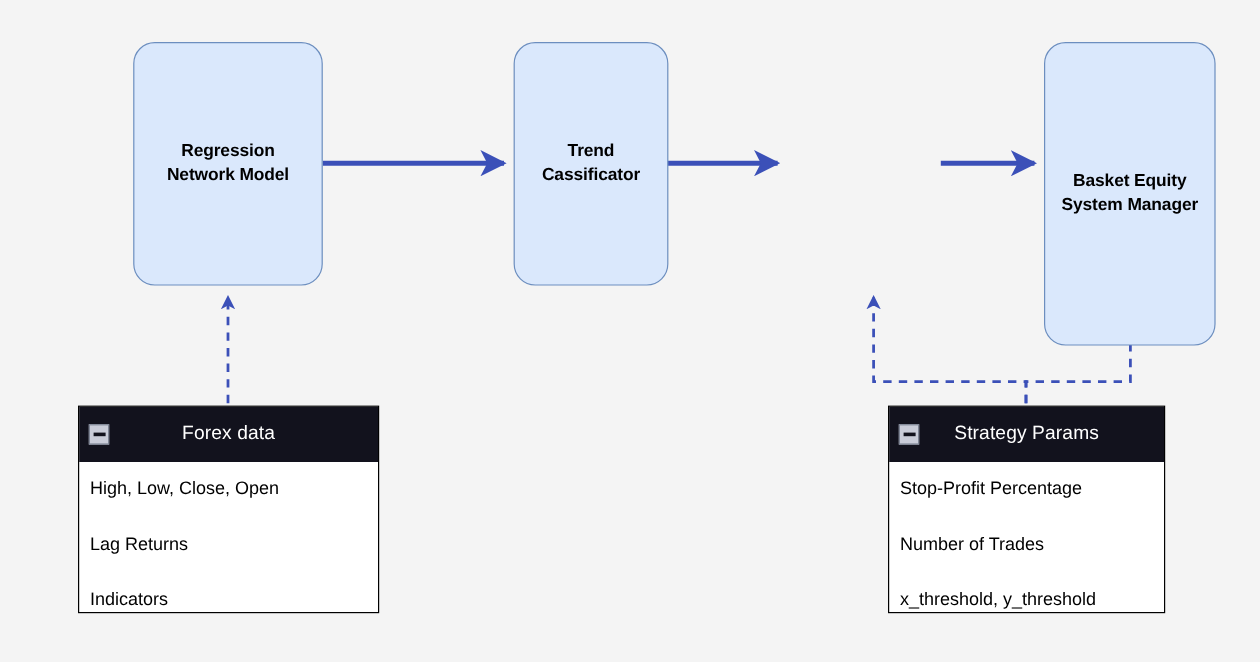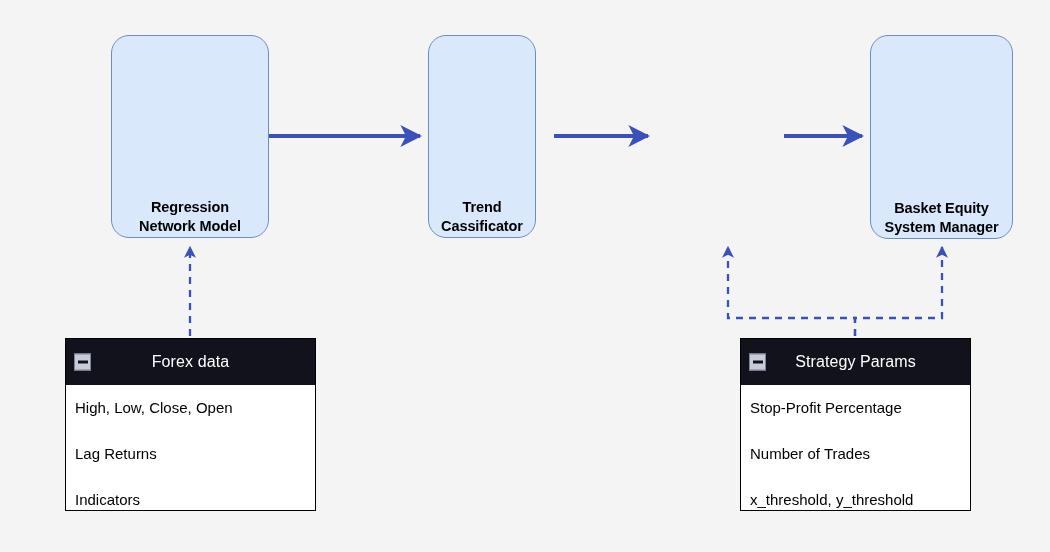--- a/index.html
+++ b/index.html
@@ -18,21 +18,21 @@
   }
 
   
   .proc-box {
     position: absolute;
     box-sizing: border-box;
     background: #dae8fc;
     border: 1.6px solid #6c8ebf;
     border-radius: 18px;
     display: flex;
-    align-items: flex-end;
+    align-items: center;
     justify-content: center;
     text-align: center;
     color: #000000;
     font-weight: bold;
     font-size: 14.5px;
     line-height: 1.35;
     letter-spacing: -0.1px;
     z-index: 3;
   }
   .proc-box .label {
@@ -142,27 +142,27 @@
     <path d="M 855 336 L 855 318 L 728 318 L 728 247" fill="none" stroke="#3b50b8" stroke-width="2.3" stroke-dasharray="7 6" marker-end="url(#arrow-dashed)"></path>
 
     <path d="M 855 336 L 855 318 L 942 318 L 942 247" fill="none" stroke="#3b50b8" stroke-width="2.3" stroke-dasharray="7 6" marker-end="url(#arrow-dashed)"></path>
   </svg>
 
   <div class="proc-box" style="left:111px; top:35px; width:158px; height:203px;">
     <span class="label">Regression
 Network Model</span>
   </div>
 
-  <div class="proc-box" style="left:428px; top:35px; width:108px; height:203px;">
+  <div class="proc-box" style="left:428px; top:35px; width:129px; height:203px;">
     <span class="label">Trend
 Cassificator</span>
   </div>
 
 
-  <div class="proc-box" style="left:870px; top:35px; width:143px; height:204px;">
+  <div class="proc-box" style="left:870px; top:35px; width:143px; height:253px;">
     <span class="label">Basket Equity
 System Manager</span>
   </div>
 
   <div class="note-box" style="left:740px; top:338px; width:231px; height:173px;">
     <div class="note-header">
       <span class="minimize-icon">
         <span class="bar"></span>
       </span>
       <span class="note-title">Strategy Params</span>

